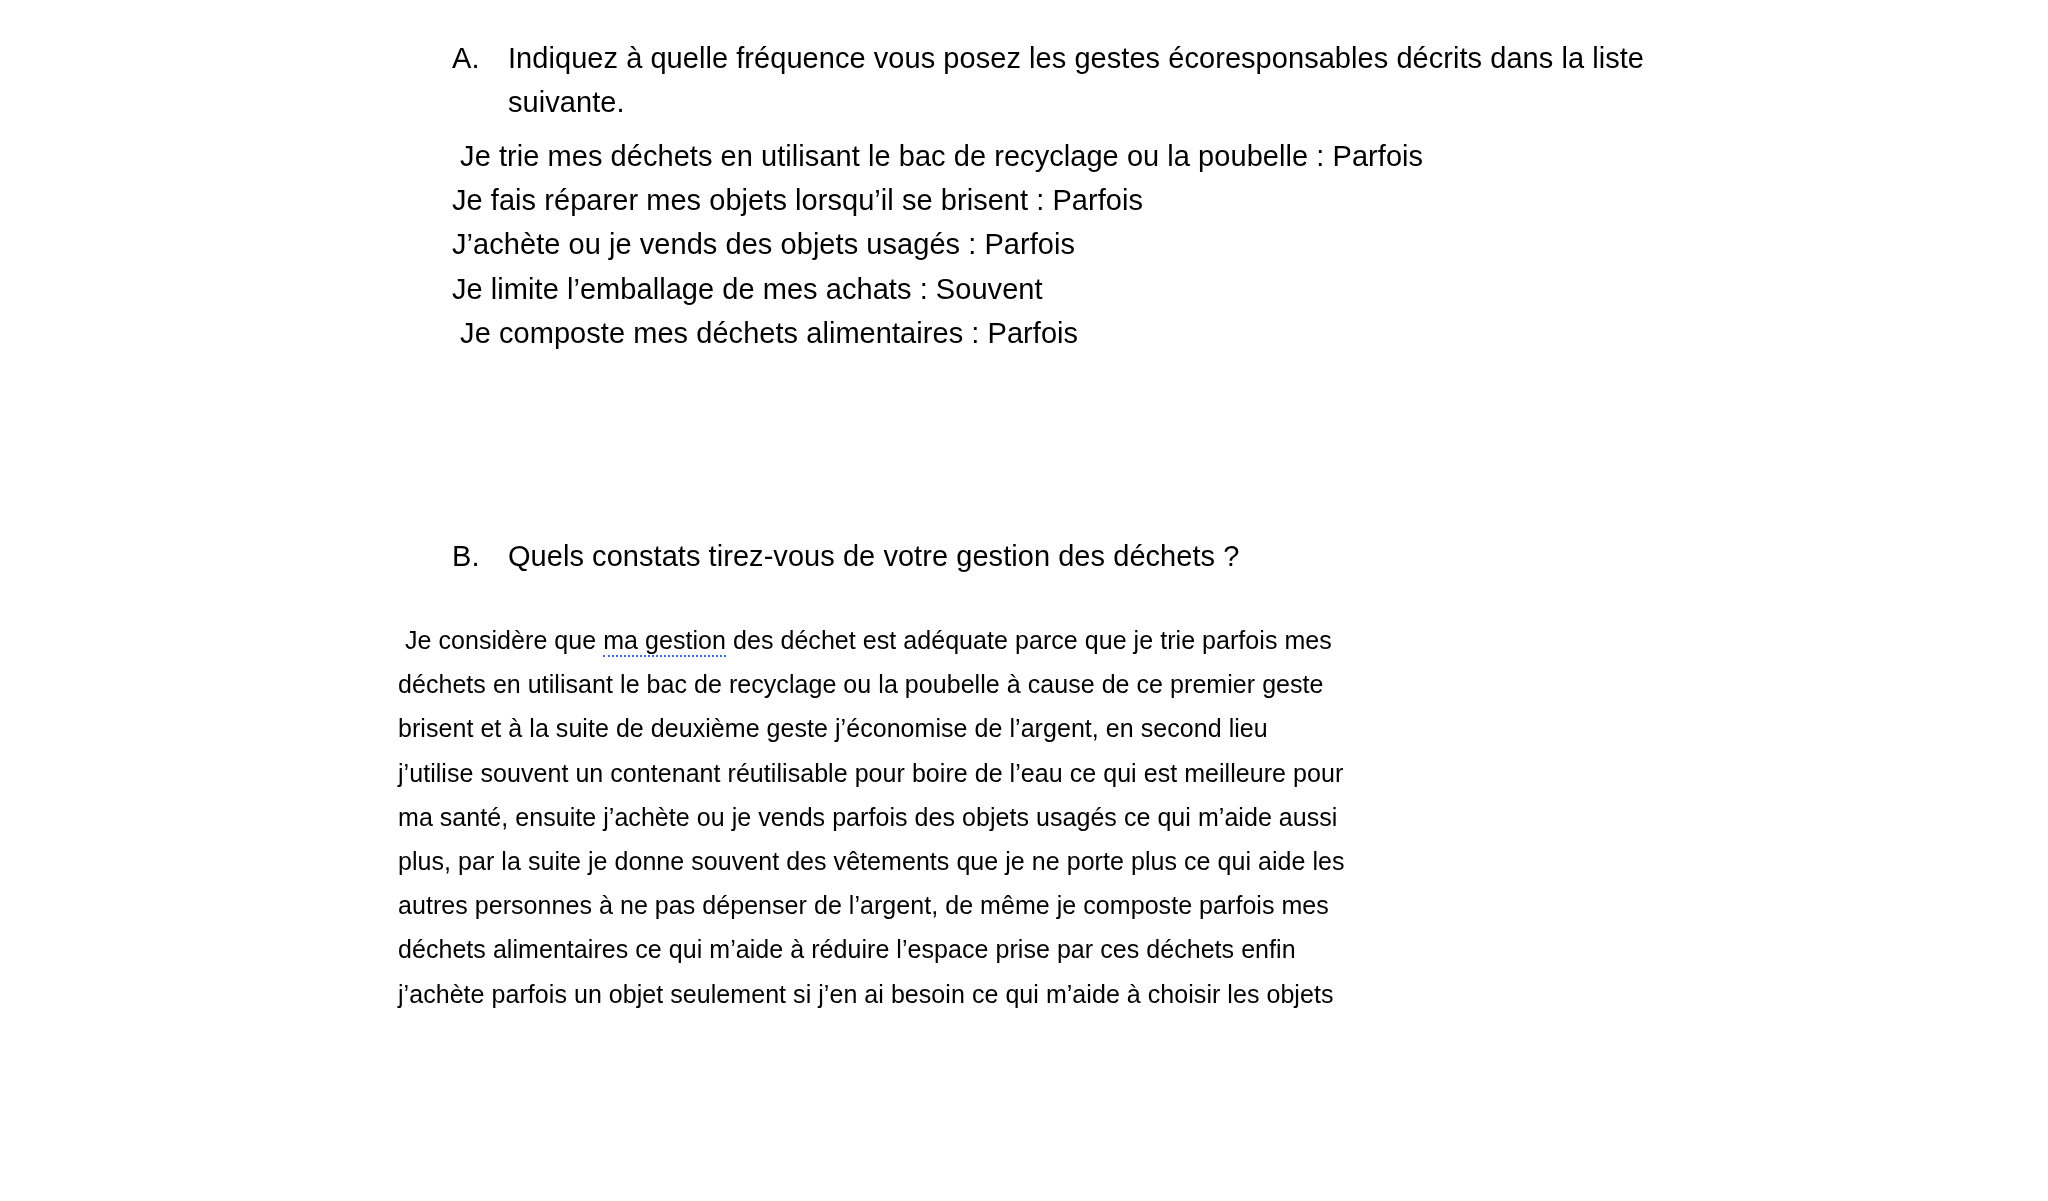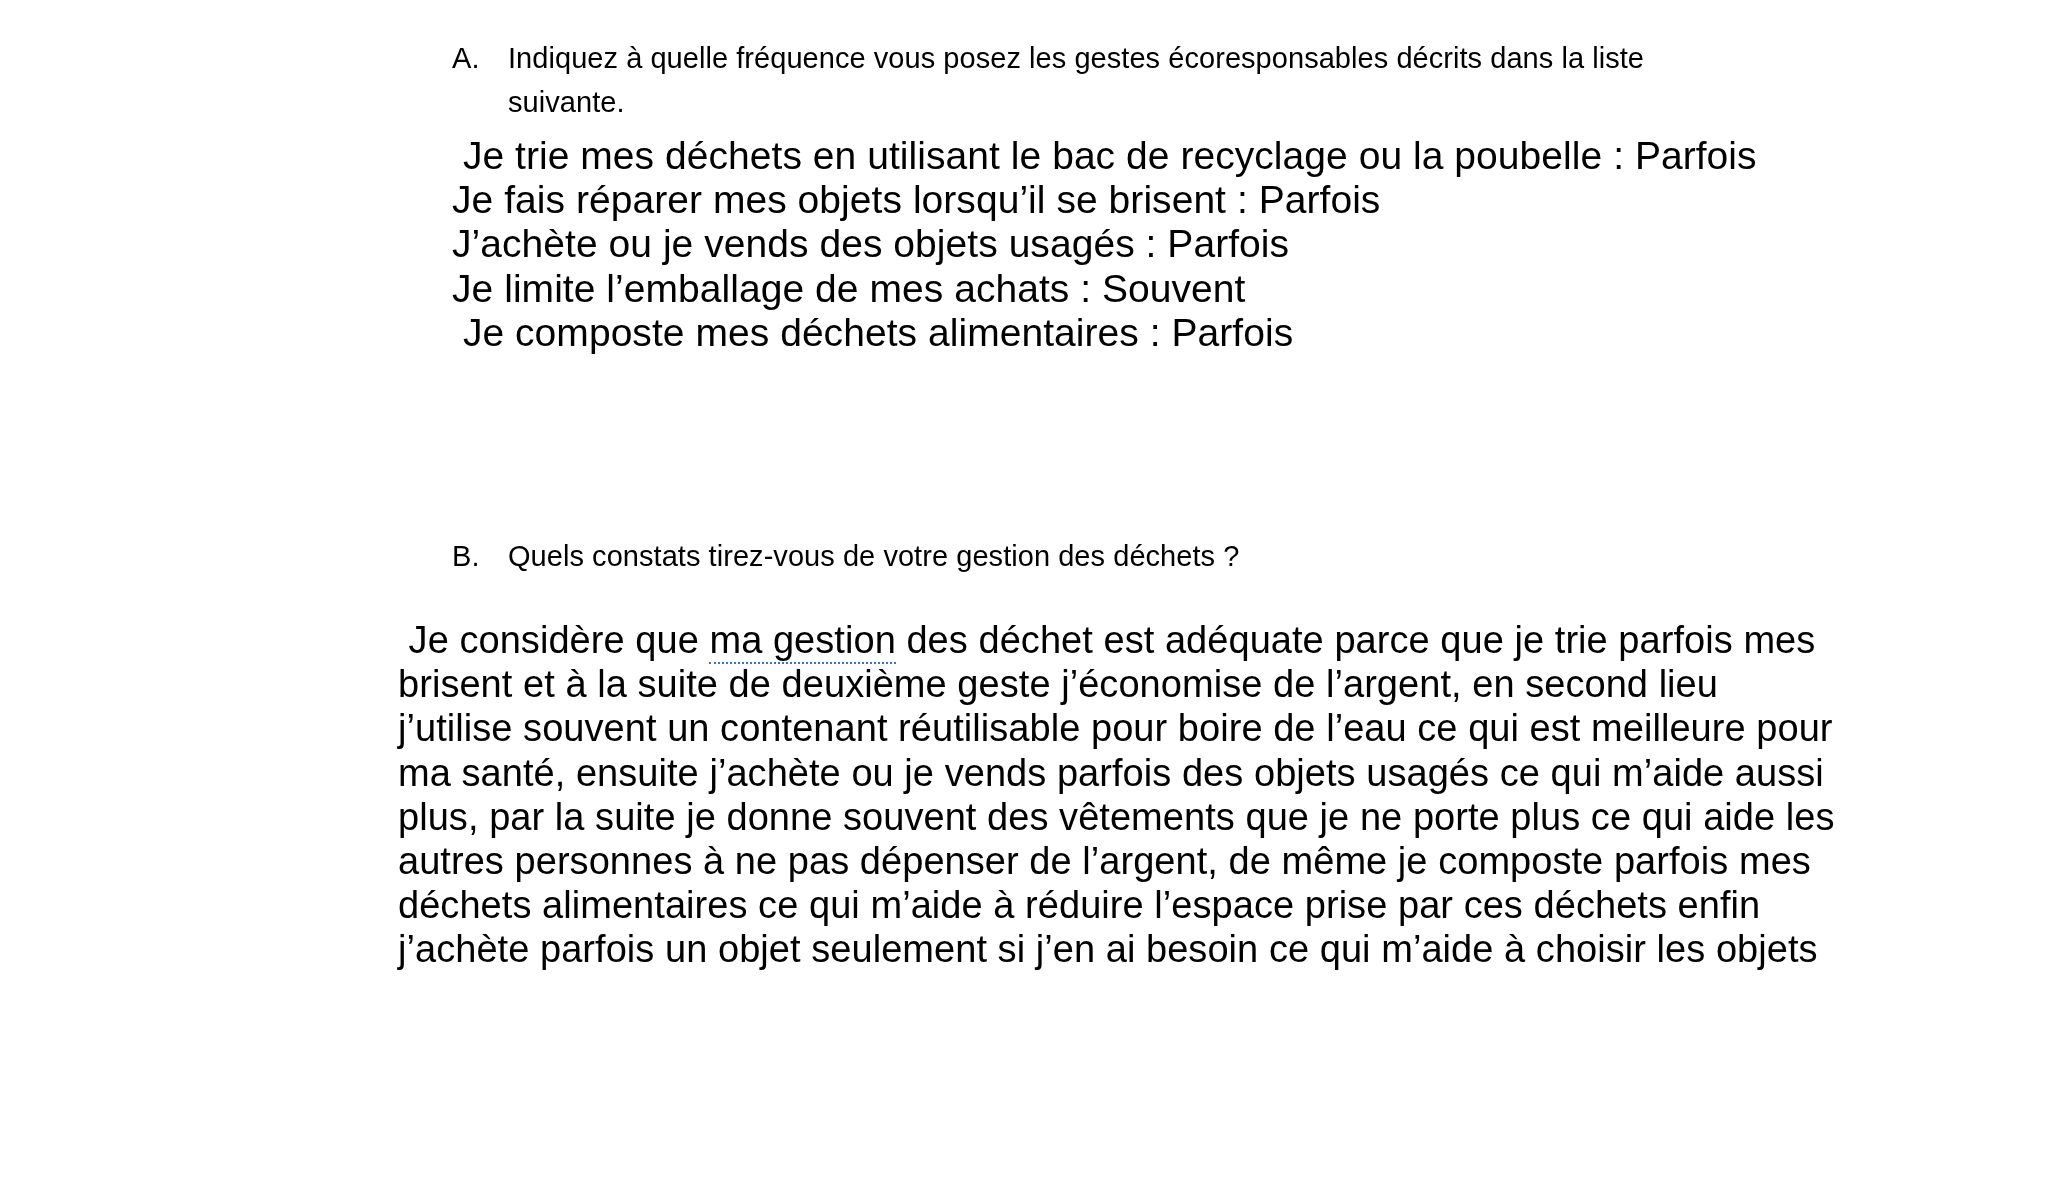--- a/index.html
+++ b/index.html
@@ -46,38 +46,37 @@
     flex: 1 1 auto;
     white-space: pre-wrap;
   }
 
   
   .statements {
     position: absolute;
     left: 452px;
     top: 134px;
     width: 1240px;
-    font-size: 39px;
+    font-size: 29px;
     line-height: 44.2px;
     letter-spacing: 0.05px;
   }
   .statement-line {
     white-space: pre;
   }
 
   
   .answer-paragraph {
     position: absolute;
     left: 398px;
     top: 618px;
     width: 1300px;
-    font-size: 38px;
+    font-size: 25px;
     line-height: 44.2px;
     letter-spacing: 0.05px;
-    text-align: right;
   }
   .answer-line {
     white-space: pre;
   }
   .grammar-mark {
     border-bottom: 2px dotted #3b6fd4;
     padding-bottom: 1px;
   }
 </style>
 </head>
@@ -102,20 +101,21 @@
 
   <div class="question-block" id="question-b">
     <div class="q-row">
       <span class="q-marker">B.</span>
       <span class="q-text">Quels constats tirez-vous de votre gestion des déchets ?</span>
     </div>
   </div>
 
   <div class="answer-paragraph">
     <div class="answer-line"><span> Je considère que </span><span class="grammar-mark">ma gestion</span><span> des déchet est adéquate parce que je trie parfois mes</span></div>
+    <div class="answer-line">déchets en utilisant le bac de recyclage ou la poubelle à cause de ce premier geste</div>
     <div class="answer-line">brisent et à la suite de deuxième geste j’économise de l’argent, en second lieu</div>
     <div class="answer-line">j’utilise souvent un contenant réutilisable pour boire de l’eau ce qui est meilleure pour</div>
     <div class="answer-line">ma santé, ensuite j’achète ou je vends parfois des objets usagés ce qui m’aide aussi</div>
     <div class="answer-line">plus, par la suite je donne souvent des vêtements que je ne porte plus ce qui aide les</div>
     <div class="answer-line">autres personnes à ne pas dépenser de l’argent, de même je composte parfois mes</div>
     <div class="answer-line">déchets alimentaires ce qui m’aide à réduire l’espace prise par ces déchets enfin</div>
     <div class="answer-line">j’achète parfois un objet seulement si j’en ai besoin ce qui m’aide à choisir les objets</div>
   </div>
 
 </div>

